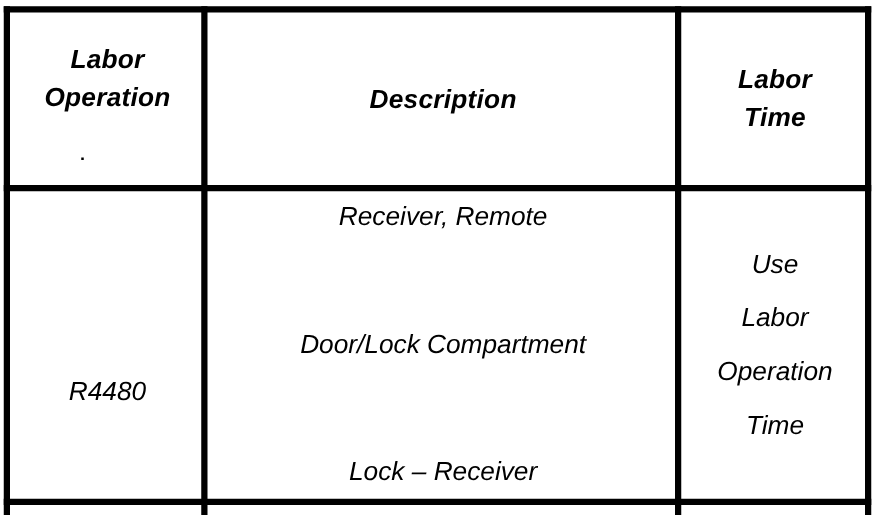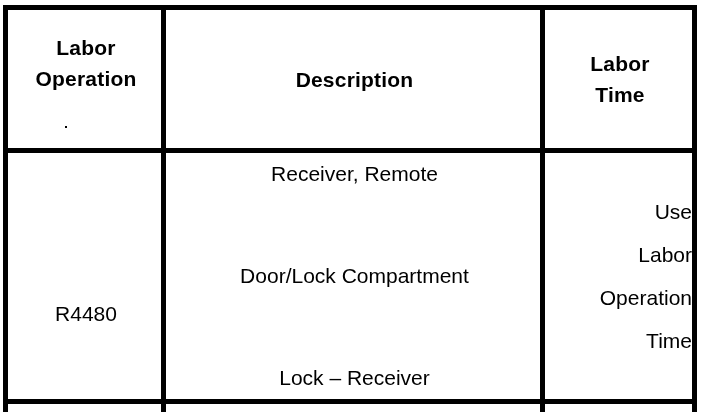--- a/index.html
+++ b/index.html
@@ -15,20 +15,21 @@
     font-family: "Liberation Sans", sans-serif;
     color: #000000;
   }
 
   
   #page {
     position: relative;
     width: 704px;
     height: 412px;
     background: #ffffff;
+    font-style: italic;
   }
 
   
   .table-frame {
     position: absolute;
     left: 3px;
     top: 5px;
     width: 694px;     
     height: 399px;    
     box-sizing: border-box;
@@ -116,21 +117,20 @@
   }
   #cell-b-description {
     left: 166px; top: 148px; width: 371px; height: 246px;
     justify-content: space-between;
   }
   #cell-b-description .line { line-height: 42px; }
 
   #cell-b-labor-time {
     left: 545px; top: 148px; width: 144px; height: 246px;
     justify-content: center;
-    align-items: flex-end;
   }
   #cell-b-labor-time .line { line-height: 43px; }
 
   .line { display: block; white-space: nowrap; }
 </style>
 </head>
 <body>
 
 <div id="page">
 

